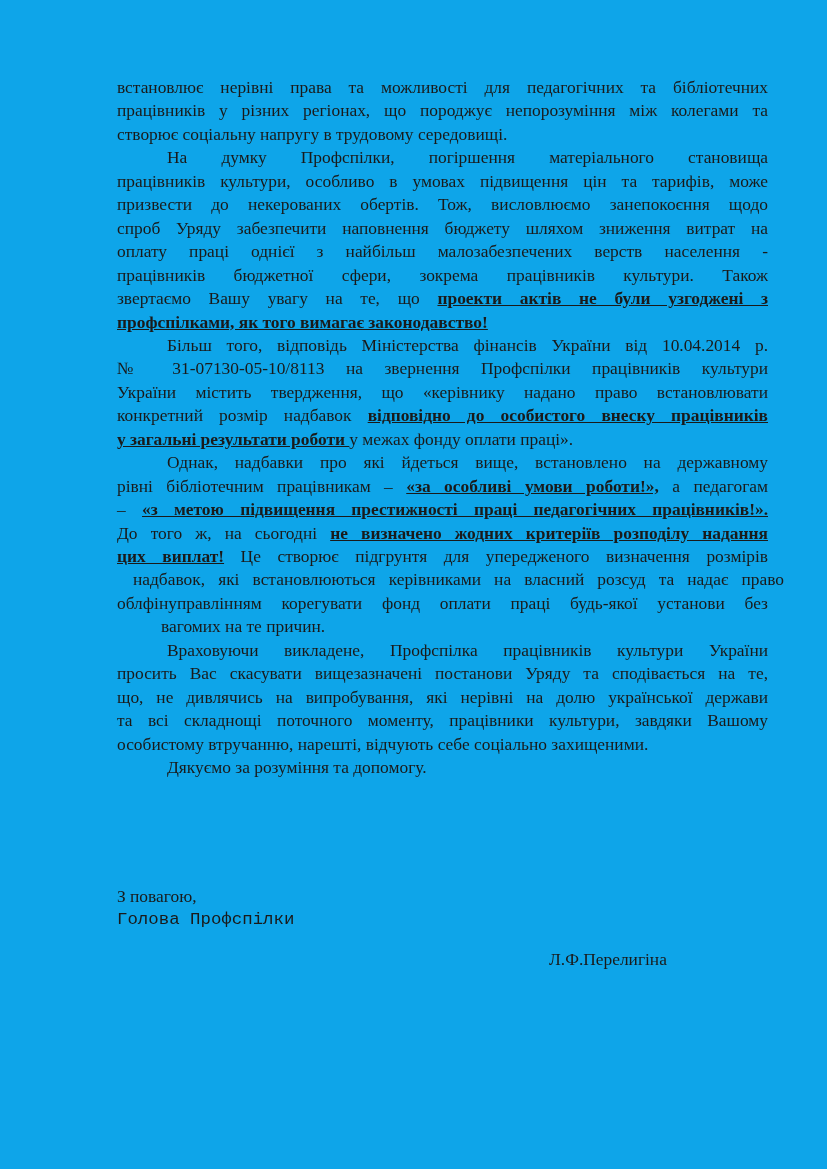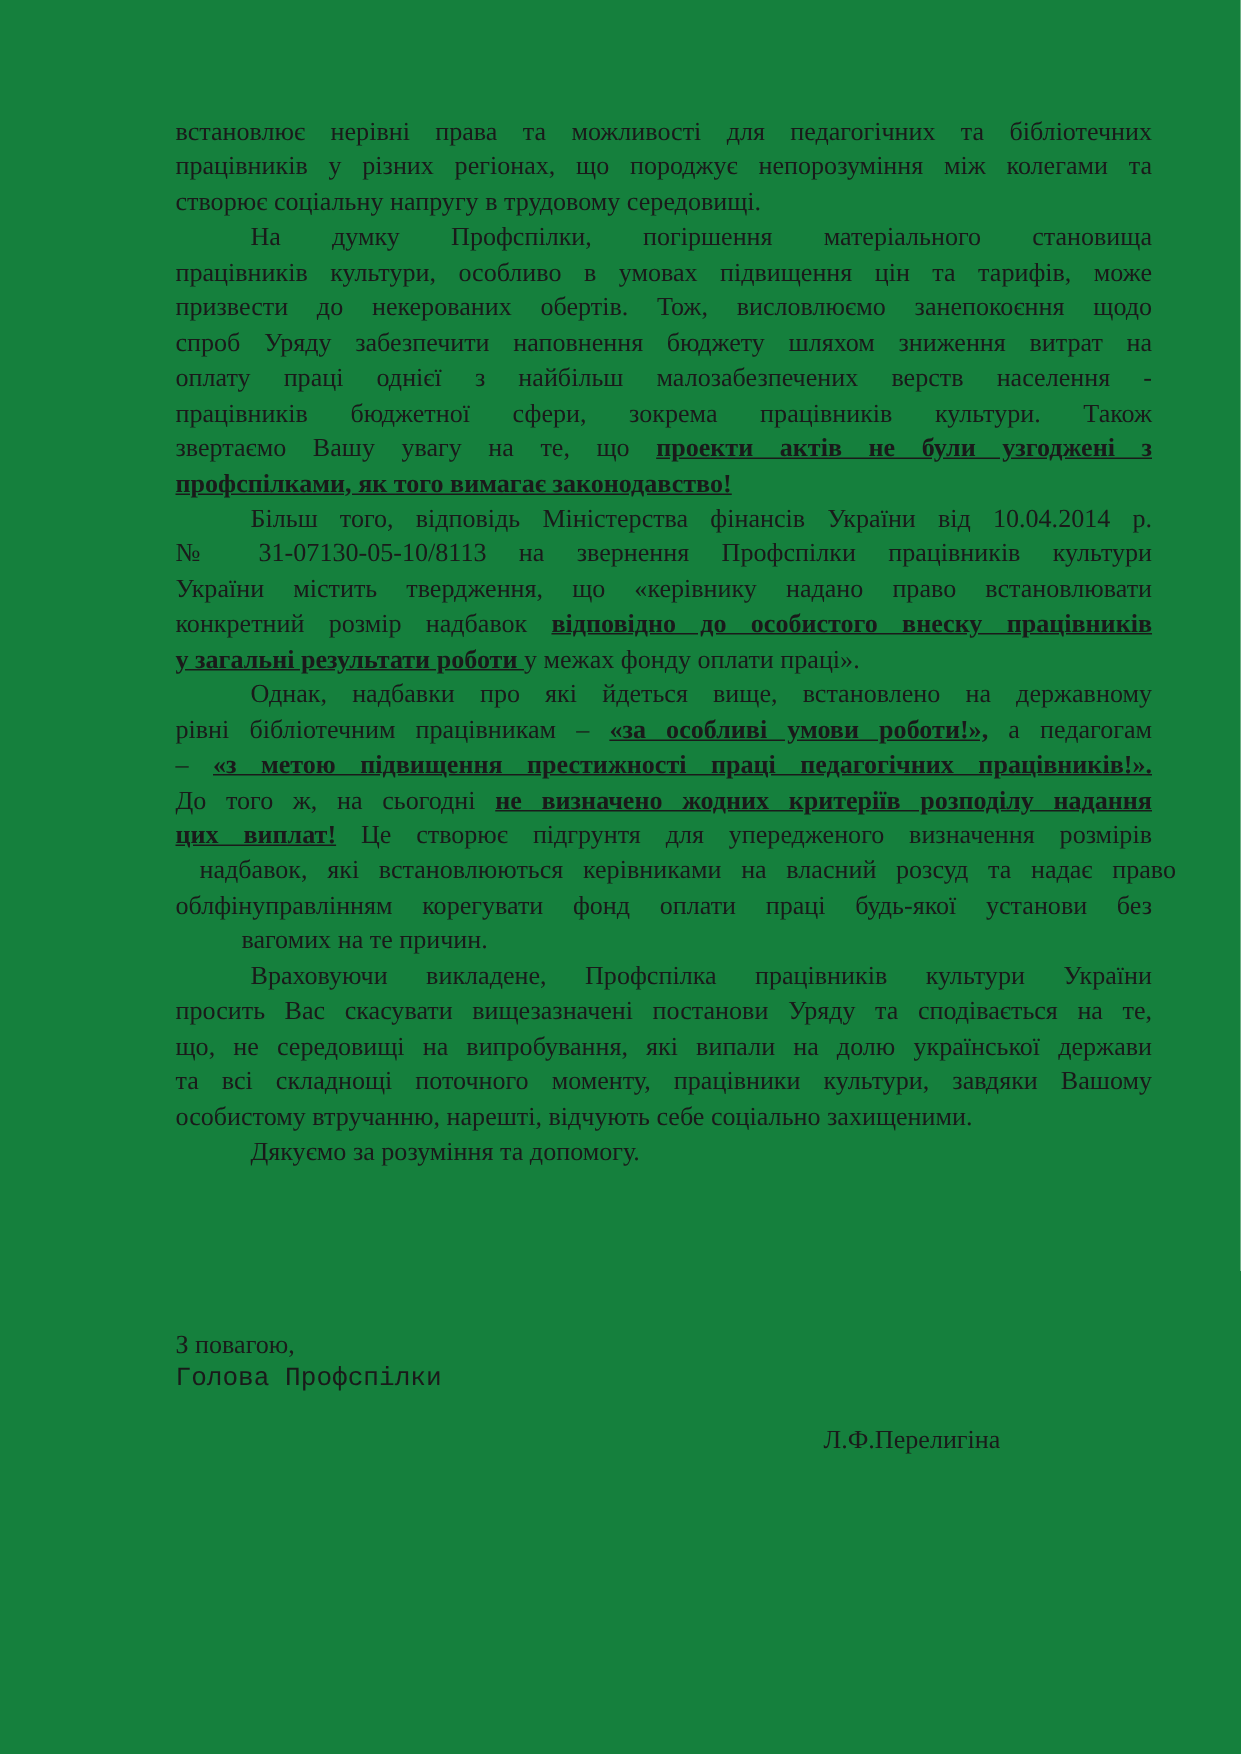--- a/index.html
+++ b/index.html
@@ -1,17 +1,17 @@
 <!DOCTYPE html>
 <html><head>
   <meta charset="utf-8">
   <style>
     html, body { margin: 0; padding: 0; background: #ffffff; }
     body { width: 827px; height: 1169px; position: relative; overflow: hidden; }
-    .page { position: absolute; left: 0; top: 0; width: 827px; height: 1169px; background: #15803d; }
+    .page { position: absolute; left: 0; top: 0; width: 827px; height: 1169px; background: #0ea5e9; }
     .line {
       position: absolute;
       left: 117px;
       width: 651px;
       height: 23px;
       font-family: "Liberation Serif", serif;
       font-size: 17.4px;
       line-height: 23px;
       color: #1a1a1a;
       white-space: nowrap;
@@ -47,21 +47,21 @@
       <div class="line indent" style="top: 451.2px;"><span>Однак, надбавки про які йдеться вище, встановлено на державному</span></div>
       <div class="line" style="top: 474.65px;"><span>рівні бібліотечним працівникам – </span><span class="b">«за особливі умови роботи!»,</span><span> а педагогам</span></div>
       <div class="line" style="top: 498.1px;"><span>– </span><span class="b">«з метою підвищення престижності праці педагогічних працівників!».</span></div>
       <div class="line" style="top: 521.55px;"><span>До того ж, на сьогодні </span><span class="b">не визначено жодних критеріїв розподілу надання</span></div>
       <div class="line" style="top: 545px;"><span class="b">цих виплат!</span><span> Це створює підгрунтя для упередженого визначення розмірів</span></div>
       <div class="line" style="top: 568.45px; margin-left: 16px;"><span>надбавок, які встановлюються керівниками на власний розсуд та надає право</span></div>
       <div class="line" style="top: 591.9px;"><span>облфінуправлінням корегувати фонд оплати праці будь-якої установи без</span></div>
       <div class="line last" style="top: 615.35px; margin-left: 44px;"><span>вагомих на те причин.</span></div>
       <div class="line indent" style="top: 638.8px;"><span>Враховуючи викладене, Профспілка працівників культури України</span></div>
       <div class="line" style="top: 662.25px;"><span>просить Вас скасувати вищезазначені постанови Уряду та сподівається на те,</span></div>
-      <div class="line" style="top: 685.7px;"><span>що, не середовищі на випробування, які випали на долю української держави</span></div>
+      <div class="line" style="top: 685.7px;"><span>що, не дивлячись на випробування, які нерівні на долю української держави</span></div>
       <div class="line" style="top: 709.15px;"><span>та всі складнощі поточного моменту, працівники культури, завдяки Вашому</span></div>
       <div class="line last" style="top: 732.6px;"><span>особистому втручанню, нарешті, відчують себе соціально захищеними.</span></div>
       <div class="line indent last" style="top: 756.05px;"><span>Дякуємо за розуміння та допомогу.</span></div>
     </div>
 
   <div class="sig" style="left:117px; top:885px;">З повагою,</div>
   <div class="sig" style="left:117px; top:908px;font-family:Liberation Mono, monospace;">Голова Профспілки</div>
   <div class="sig" style="left:549px; top:908px;margin-top:40px;">Л.Ф.Перелигіна</div>
 </div>
 

